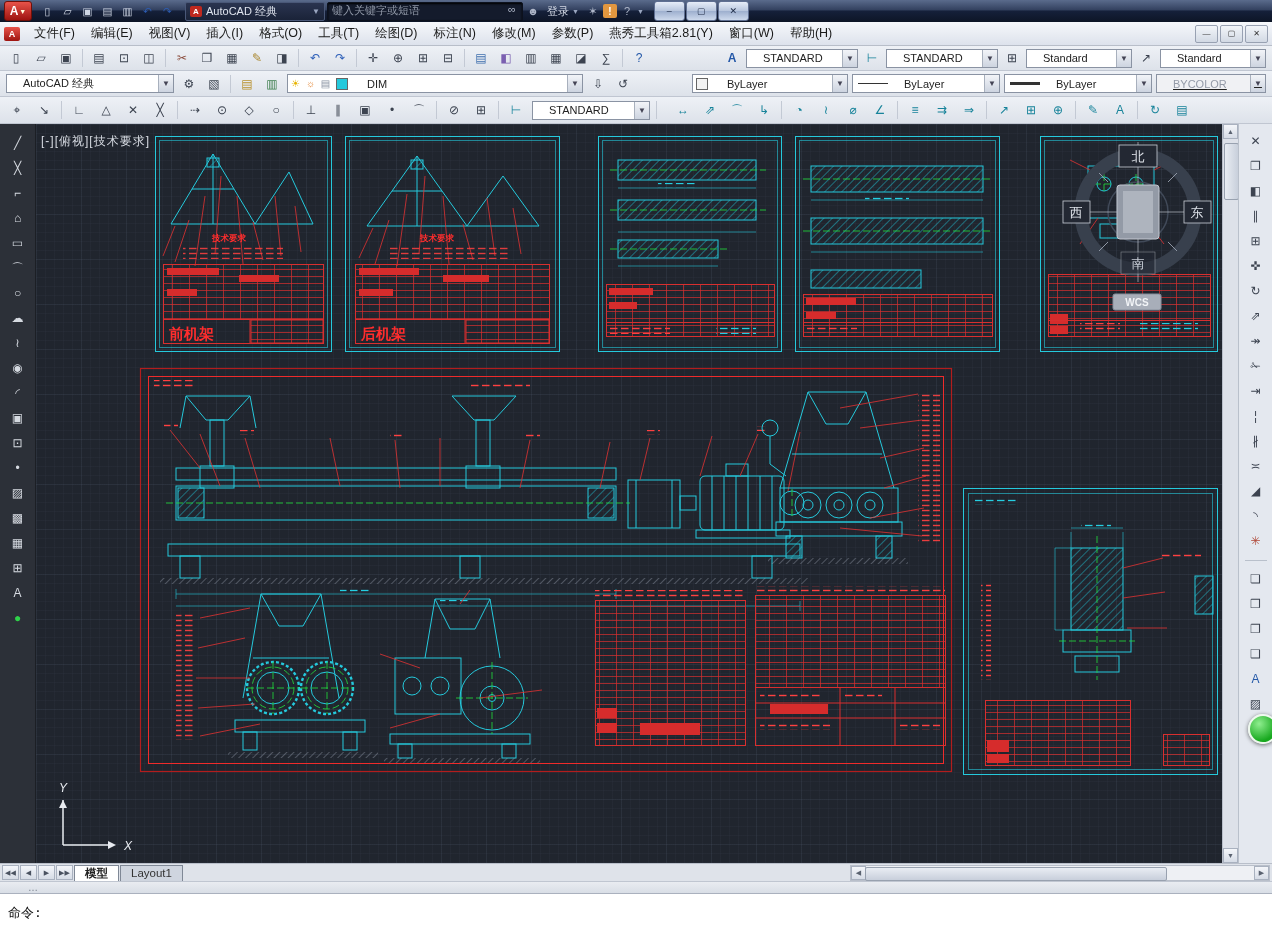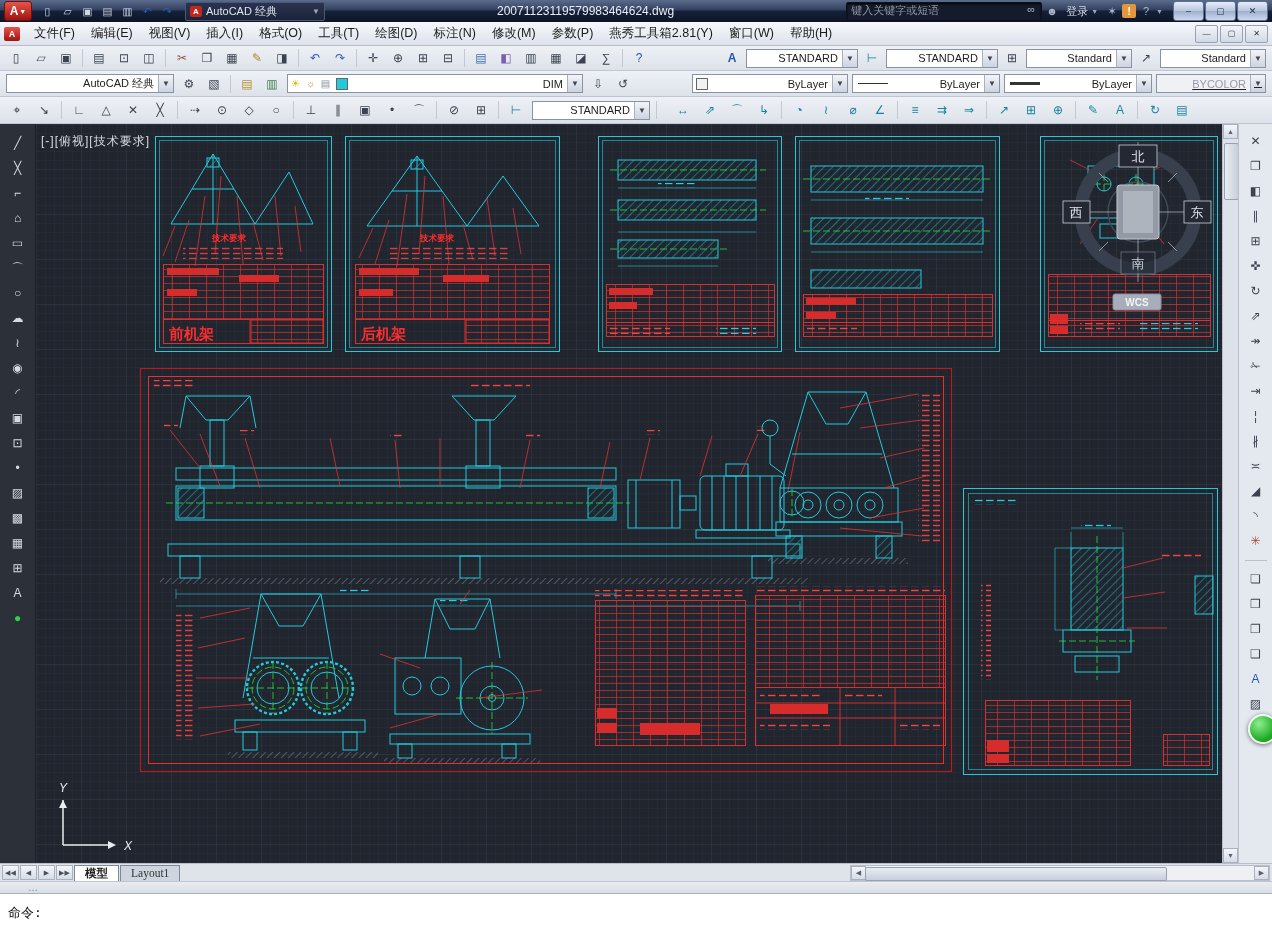--- a/index.html
+++ b/index.html
@@ -57,21 +57,21 @@
   #tb1{top:46px;height:25px;}
   #tb2{top:71px;height:26px;}
   #tb3{top:97px;height:27px;}
   .tbi{width:22px;height:20px;line-height:20px;text-align:center;font-size:12px;
     color:#3c4350;border:1px solid transparent;border-radius:2px;flex:none;}
   #tb3 .tbi{width:24px;}
   .tsep{width:1px;height:18px;background:#c3c9d4;margin:0 3px;flex:none;}
   .tspacer{width:8px;flex:none;}
   .combo{display:flex;align-items:center;height:19px;background:#fff;
     border:1px solid #8a93a3;font-size:11px;box-sizing:border-box;flex:none;margin:0 2px;}
-  .cval{flex:1;padding:0 4px;white-space:nowrap;overflow:hidden;color:#222;text-align:right;}
+  .cval{flex:1;padding:0 16px;white-space:nowrap;overflow:hidden;color:#222;}
   .carr{width:14px;align-self:stretch;background:linear-gradient(#f2f4f8,#cdd4e0);
     border-left:1px solid #a8b0bd;font-size:8px;display:flex;align-items:center;
     justify-content:center;color:#445;flex:none;}
   .rightcluster{margin-left:auto;display:flex;align-items:center;}
   .lst{width:15px;text-align:center;font-size:10px;flex:none;}
   .swatch{width:10px;height:10px;border:1px solid #666;margin:0 3px;flex:none;}
   .ltl{width:30px;height:0;border-top:1px solid #333;margin-left:5px;flex:none;}
   .ltw{width:30px;height:0;border-top:3px solid #333;margin-left:5px;flex:none;}
   .combo.disabled{background:#f0f1f4;text-decoration:underline;}
   .combo.disabled .cval{color:#949ba8;}
@@ -100,21 +100,21 @@
     background:linear-gradient(90deg,#e9edf3,#c8cfdb);border:1px solid #98a1af;border-radius:2px;}
   #right-strip{position:absolute;left:1238px;top:0;width:34px;height:739px;background:#e4e8ef;
     border-left:1px solid #b9c0cb;display:flex;flex-direction:column;align-items:center;
     padding-top:6px;box-sizing:border-box;gap:2px;}
   #right-strip .tbi{width:24px;height:21px;line-height:21px;}
   .vdivide{width:22px;height:1px;background:#b9c0cb;margin:5px 0;}
 
   
   #tabbar{position:absolute;left:0;top:863px;width:1272px;height:18px;background:#dfe3ea;
     border-top:1px solid #b9bfca;display:flex;align-items:center;padding:0 2px;
-    box-sizing:border-box;gap:1px;font-family:Liberation Serif, serif;}
+    box-sizing:border-box;gap:1px;}
   .tnav{width:17px;height:15px;font-size:7px;display:flex;align-items:center;justify-content:center;
     background:linear-gradient(#f4f6fa,#d6dce6);border:1px solid #a9b1bf;color:#4a5260;box-sizing:border-box;}
   .tab{height:16px;display:flex;align-items:center;padding:0 10px;font-size:11.5px;
     border:1px solid #7f8896;border-bottom:none;box-sizing:border-box;}
   .tab.active{background:#fff;font-weight:bold;}
   .tab.inactive{background:#cfd5df;color:#333;}
   #hscroll{margin-left:auto;position:relative;width:420px;height:16px;background:#eef0f4;
     border:1px solid #b9bfca;box-sizing:border-box;}
   #hscroll .sbtn{top:0;height:14px;}
   #hthumb{position:absolute;left:14px;top:1px;width:300px;height:12px;
@@ -149,21 +149,20 @@
       <span class="tbi" title="plot">▤</span>
       <span class="tbi" title="print">▥</span>
       <span class="tbi" title="undo" style="color: rgb(45, 95, 184);">↶</span>
       <span class="tbi" title="redo" style="color: rgb(45, 95, 184);">↷</span>
     </div>
   <div class="ws-combo">
     <span class="mini-a">A</span>
     <span>AutoCAD 经典</span>
     <span class="arr">▼</span>
   </div>
-  <div id="filename">20071123119579983464624.dwg</div>
   <div id="search-wrap">
     <input id="search-input" placeholder="键入关键字或短语" style="">
     <span class="ticon">∞</span>
   </div>
   <span class="ticon">☻</span>
   <div id="signin">
     <span>登录</span>
     <span style="font-size:7px;color:#9aa6c0">▼</span>
   </div>
   <span class="ticon">✶</span>

